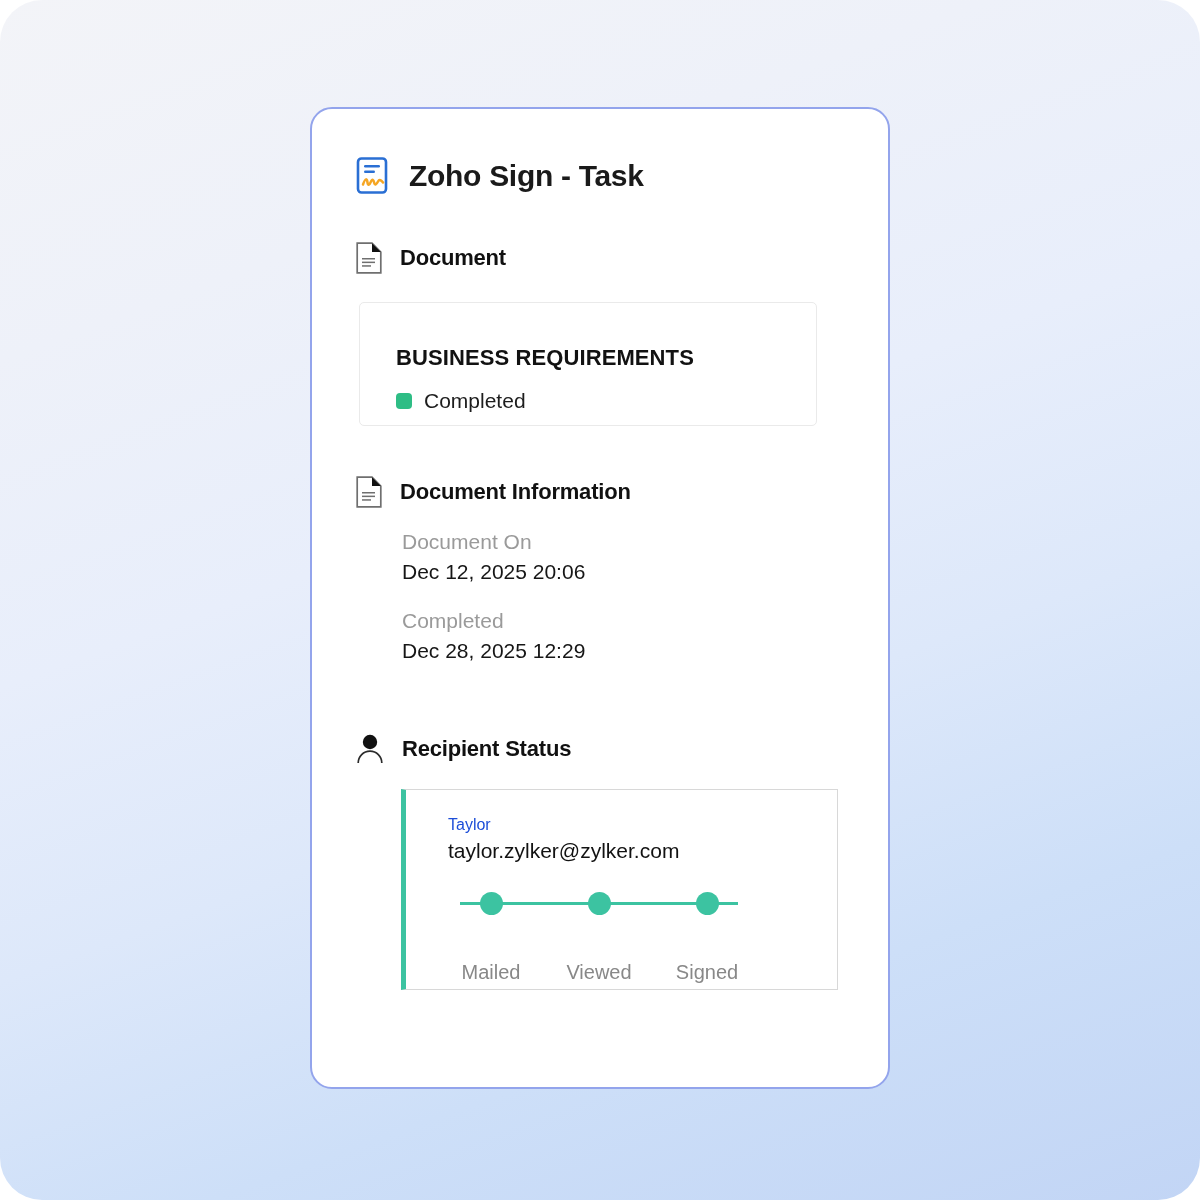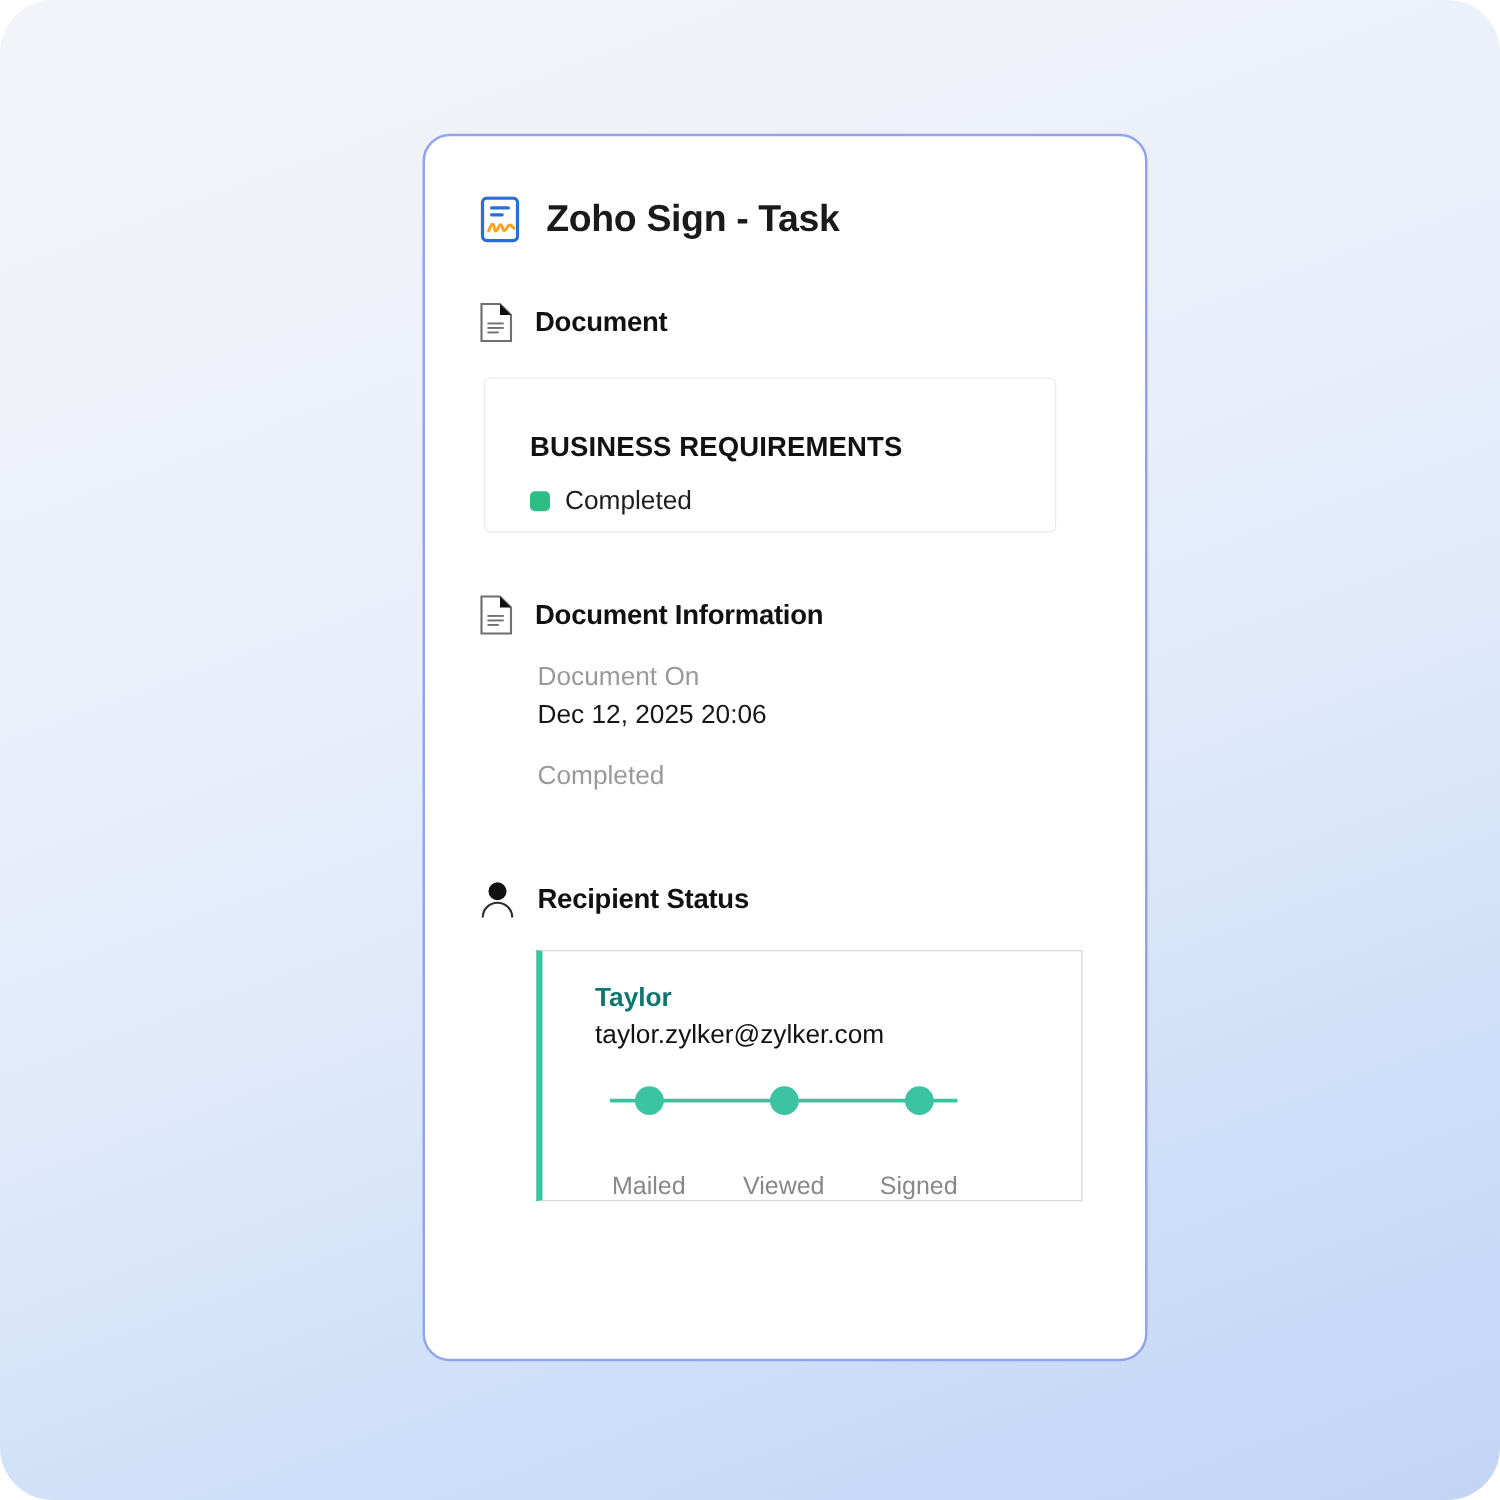--- a/index.html
+++ b/index.html
@@ -34,21 +34,20 @@
   #task-card {
     position: absolute;
     left: 310px;
     top: 107px;
     width: 580px;
     height: 982px;
     background: #ffffff;
     border: 2px solid #93a4ec;
     border-radius: 22px;
     padding: 40px 44px 0 44px;
-    margin-left: 28px;
   }
 
   
   .app-header {
     display: flex;
     align-items: center;
     gap: 19px;
     margin-top: 8px;
   }
 
@@ -154,24 +153,23 @@
     margin-left: 45px;
     width: 437px;
     height: 201px;
     background: #ffffff;
     border: 1px solid #d8d8d8;
     border-left: 5px solid #3cc3a1;
     padding: 25px 0 0 42px;
   }
 
   .recipient-name {
-    font-size: 21px;
-    color: #0f766e;
+    font-size: 16px;
+    color: #1d4ed8;
     line-height: 1.2;
-    font-weight: bold;
   }
 
   .recipient-email {
     font-size: 21px;
     color: #121212;
     line-height: 1.2;
     margin-top: 4px;
   }
 
   
@@ -279,20 +277,21 @@
         <div class="section-title">Document Information</div>
       </div>
 
       <div class="info-list">
         <div class="info-row">
           <div class="info-label">Document On</div>
           <div class="info-value">Dec 12, 2025 20:06</div>
         </div>
         <div class="info-row">
           <div class="info-label">Completed</div>
+          <div class="info-value">Dec 28, 2025 12:29</div>
         </div>
       </div>
     </div>
 
     <div id="recipient-section">
       <div class="section-head">
         <span class="person-icon">
           <svg viewBox="0 0 28 31" width="28" height="31" xmlns="http://www.w3.org/2000/svg">
             <circle cx="14" cy="9" r="7.2" fill="#111111"></circle>
             <path d="M2.2 30 A11.8 11.8 0 0 1 25.8 30" fill="none" stroke="#2b2b2b" stroke-width="1.7"></path>

